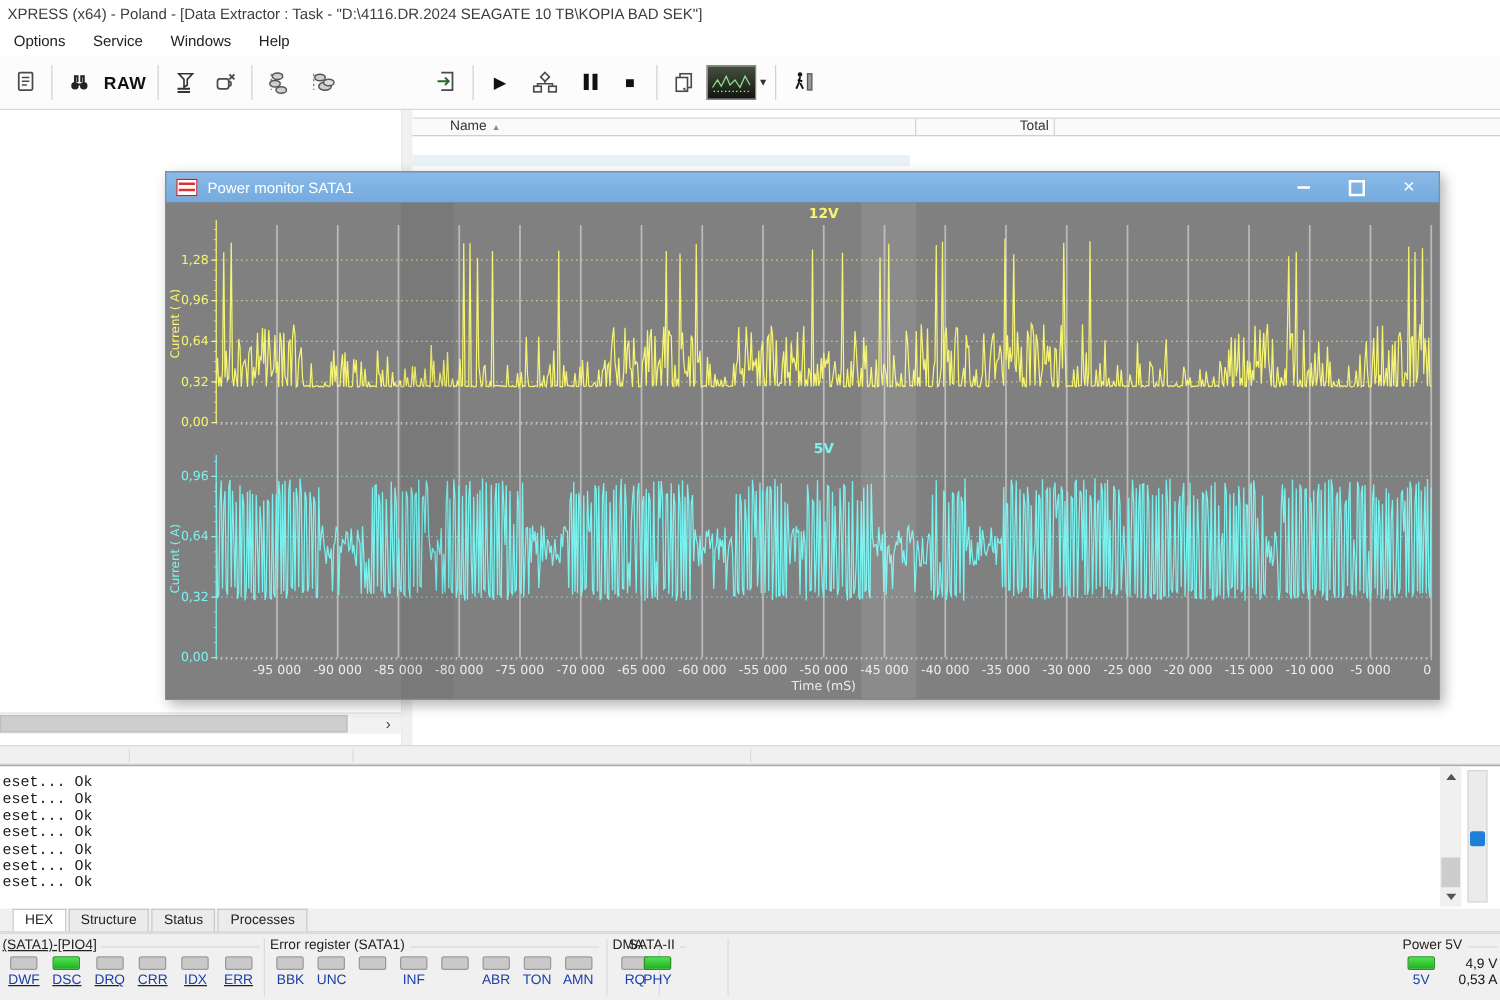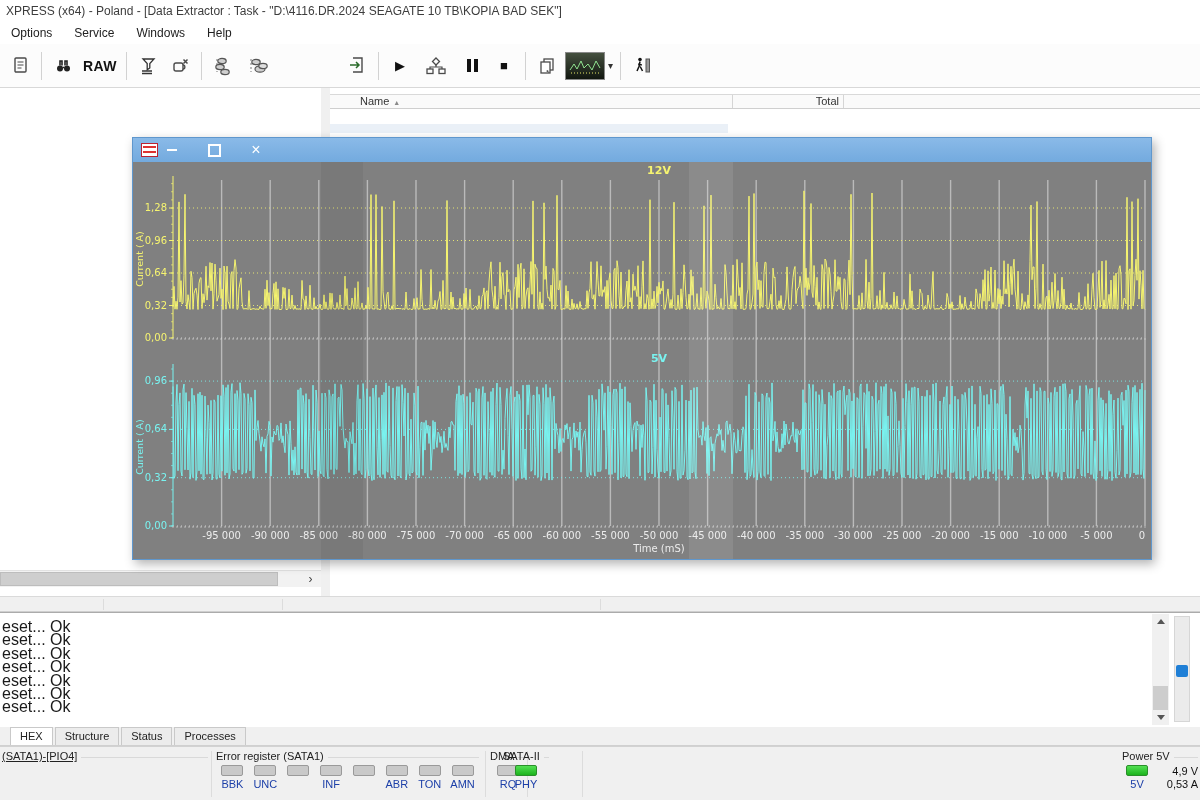--- a/index.html
+++ b/index.html
@@ -70,22 +70,22 @@
   #pm-chart{position:absolute;left:0;top:0;}
   .pm-stripe{position:absolute;top:-24px;height:421px;pointer-events:none;z-index:3;}
   #stripeA{left:188px;width:42px;background:rgba(0,0,0,.055);}
   #stripeB{left:556px;width:44px;background:rgba(255,255,255,.09);}
 
   
   #statusstrip{left:0;top:596px;width:1200px;height:16px;background:#f0f0f0;
                border-top:1px solid #dadada;border-bottom:1px solid #cfcfcf;box-sizing:border-box;}
   .ss-div{position:absolute;top:2px;width:1px;height:11px;background:#dcdcdc;}
   #logpanel{left:0;top:612px;width:1200px;height:115px;background:#fff;border-top:1px solid #ababab;box-sizing:border-box;}
-  #loglines{position:absolute;left:2px;top:7px;font-family:Liberation Sans, sans-serif;
-            font-size:16px;line-height:13.4px;color:#1a1a1a;white-space:pre;}
+  #loglines{position:absolute;left:2px;top:7px;font-family:Liberation Mono, monospace;
+            font-size:12px;line-height:13.4px;color:#1a1a1a;white-space:pre;}
   #log-vscroll{left:1152px;top:614px;width:17px;height:111px;background:#f0f0f0;}
   .sb-btn{position:absolute;left:0;width:17px;height:15px;background:#f0f0f0;display:flex;align-items:center;justify-content:center;}
   .tri-up{width:0;height:0;border-left:4px solid transparent;border-right:4px solid transparent;border-bottom:5px solid #555;}
   .tri-down{width:0;height:0;border-left:4px solid transparent;border-right:4px solid transparent;border-top:5px solid #555;}
   .sb-thumb{position:absolute;left:1px;top:72px;width:15px;height:24px;background:#cdcdcd;}
   #log-slider{left:1174px;top:616px;width:16px;height:106px;background:#ebebeb;border:1px solid #d6d6d6;box-sizing:border-box;}
   .slider-thumb{position:absolute;left:1px;top:48px;width:12px;height:12px;background:#1f7fd6;border-radius:2px;}
 
   
   #tabbar{left:0;top:727px;width:1200px;height:19px;background:#f0f0f0;border-bottom:1px solid #d0d0d0;
@@ -250,20 +250,21 @@
   </div>
   <div class="tbl-hot"></div>
 </div>
 
 <div id="pmwin" class="abs">
   <div class="pm-titlebar">
     <div class="pm-ico">
         <i></i>
         <i></i>
       </div>
+    <div class="pm-title">Power monitor SATA1</div>
     <div class="pm-controls">
       <div class="pm-btn pm-min">
           <i></i>
         </div>
       <div class="pm-btn pm-max">
           <i></i>
         </div>
       <div class="pm-btn">
           <span class="pm-close">×</span>
         </div>
@@ -908,20 +909,46 @@
   <div class="bp-sep" style="left:211px"></div>
   <div class="bp-sep" style="left:485px"></div>
   <div class="bp-sep" style="left:527px"></div>
   <div class="bp-sep" style="left:582px"></div>
   <div id="groups">
       <div class="grp" style="left: 2px; width: 206px; text-decoration: underline;">
         <div class="grp-title">
           <span>(SATA1)-[PIO4]</span>
           <span class="grp-rule"></span>
         </div>
+        <div class="led-row">
+          <div class="led-cell">
+            <div class="led"></div>
+            <div class="led-label">DWF</div>
+          </div>
+          <div class="led-cell">
+            <div class="led on"></div>
+            <div class="led-label">DSC</div>
+          </div>
+          <div class="led-cell">
+            <div class="led"></div>
+            <div class="led-label">DRQ</div>
+          </div>
+          <div class="led-cell">
+            <div class="led"></div>
+            <div class="led-label">CRR</div>
+          </div>
+          <div class="led-cell">
+            <div class="led"></div>
+            <div class="led-label">IDX</div>
+          </div>
+          <div class="led-cell">
+            <div class="led"></div>
+            <div class="led-label">ERR</div>
+          </div>
+        </div>
       </div>
       <div class="grp" style="left: 216px; width: 263px;">
         <div class="grp-title">
           <span>Error register (SATA1)</span>
           <span class="grp-rule"></span>
         </div>
         <div class="led-row">
           <div class="led-cell">
             <div class="led"></div>
             <div class="led-label">BBK</div>

